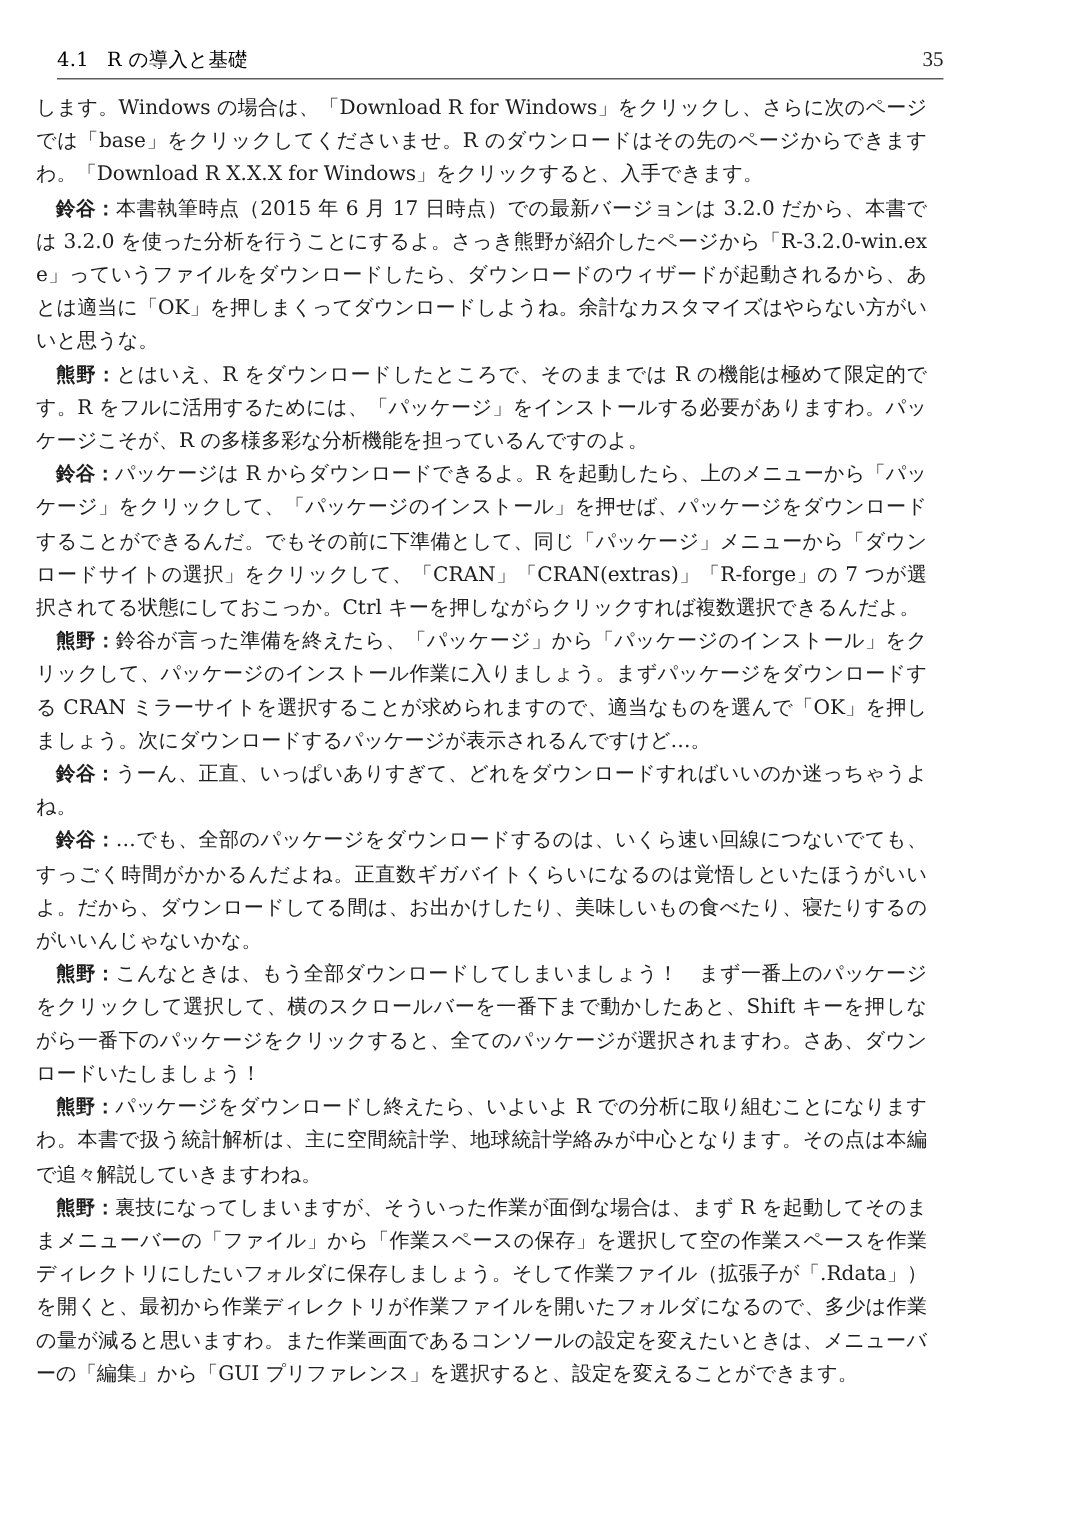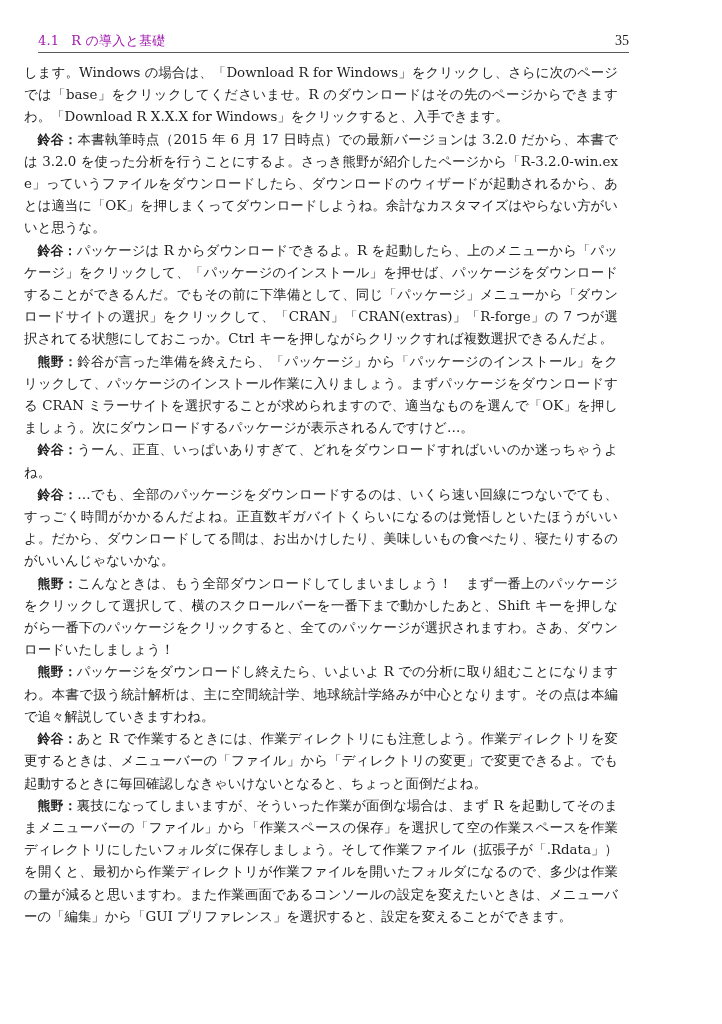--- a/index.html
+++ b/index.html
@@ -22,21 +22,21 @@
       width: 591px;
       height: 22px;
       border-bottom: 1.2px solid #5a5a5a;
       display: flex;
       justify-content: space-between;
       align-items: flex-end;
     }
     .running-head {
       font-size: 13px;
       line-height: 18px;
-      color: #a21caf;
+      color: #000000;
       padding-bottom: 2px;
       letter-spacing: 0.2px;
     }
     .running-head .sec-num {
       margin-right: 12px;
     }
     .page-number {
       font-family: "Liberation Serif", "DejaVu Serif", serif;
       font-weight: normal;
       font-size: 14px;
@@ -79,36 +79,36 @@
 </div>
 
 <div class="body-text">
   <p class="para">
     <span>します。Windows の場合は、「Download R for Windows」をクリックし、さらに次のページでは「base」をクリックしてくださいませ。R のダウンロードはその先のページからできますわ。「Download R X.X.X for Windows」をクリックすると、入手できます。</span>
   </p>
   <p class="para dialog">
     <span class="speaker">鈴谷</span><span class="speaker">：</span><span>本書執筆時点（2015 年 6 月 17 日時点）での最新バージョンは 3.2.0 だから、本書では 3.2.0 を使った分析を行うことにするよ。さっき熊野が紹介したページから「R-3.2.0-win.exe」っていうファイルをダウンロードしたら、ダウンロードのウィザードが起動されるから、あとは適当に「OK」を押しまくってダウンロードしようね。余計なカスタマイズはやらない方がいいと思うな。</span>
   </p>
   <p class="para dialog">
+    <span class="speaker">熊野</span><span class="speaker">：</span><span>とはいえ、R をダウンロードしたところで、そのままでは R の機能は極めて限定的です。R をフルに活用するためには、「パッケージ」をインストールする必要がありますわ。パッケージこそが、R の多様多彩な分析機能を担っているんですのよ。</span>
+  </p>
+  <p class="para dialog">
     <span class="speaker">鈴谷</span><span class="speaker">：</span><span>パッケージは R からダウンロードできるよ。R を起動したら、上のメニューから「パッケージ」をクリックして、「パッケージのインストール」を押せば、パッケージをダウンロードすることができるんだ。でもその前に下準備として、同じ「パッケージ」メニューから「ダウンロードサイトの選択」をクリックして、「CRAN」「CRAN(extras)」「R-forge」の 7 つが選択されてる状態にしておこっか。Ctrl キーを押しながらクリックすれば複数選択できるんだよ。</span>
   </p>
   <p class="para dialog">
     <span class="speaker">熊野</span><span class="speaker">：</span><span>鈴谷が言った準備を終えたら、「パッケージ」から「パッケージのインストール」をクリックして、パッケージのインストール作業に入りましょう。まずパッケージをダウンロードする CRAN ミラーサイトを選択することが求められますので、適当なものを選んで「OK」を押しましょう。次にダウンロードするパッケージが表示されるんですけど…。</span>
   </p>
   <p class="para dialog">
     <span class="speaker">鈴谷</span><span class="speaker">：</span><span>うーん、正直、いっぱいありすぎて、どれをダウンロードすればいいのか迷っちゃうよね。</span>
   </p>
   <p class="para dialog">
     <span class="speaker">鈴谷</span><span class="speaker">：</span><span>…でも、全部のパッケージをダウンロードするのは、いくら速い回線につないでても、すっごく時間がかかるんだよね。正直数ギガバイトくらいになるのは覚悟しといたほうがいいよ。だから、ダウンロードしてる間は、お出かけしたり、美味しいもの食べたり、寝たりするのがいいんじゃないかな。</span>
   </p>
   <p class="para dialog">
     <span class="speaker">熊野</span><span class="speaker">：</span><span>こんなときは、もう全部ダウンロードしてしまいましょう！　まず一番上のパッケージをクリックして選択して、横のスクロールバーを一番下まで動かしたあと、Shift キーを押しながら一番下のパッケージをクリックすると、全てのパッケージが選択されますわ。さあ、ダウンロードいたしましょう！</span>
   </p>
   <p class="para dialog">
     <span class="speaker">熊野</span><span class="speaker">：</span><span>パッケージをダウンロードし終えたら、いよいよ R での分析に取り組むことになりますわ。本書で扱う統計解析は、主に空間統計学、地球統計学絡みが中心となります。その点は本編で追々解説していきますわね。</span>
   </p>
   <p class="para dialog">
-    <span class="speaker">鈴谷</span><span class="speaker">：</span><span>あと R で作業するときには、作業ディレクトリにも注意しよう。作業ディレクトリを変更するときは、メニューバーの「ファイル」から「ディレクトリの変更」で変更できるよ。でも起動するときに毎回確認しなきゃいけないとなると、ちょっと面倒だよね。</span>
-  </p>
-  <p class="para dialog">
     <span class="speaker">熊野</span><span class="speaker">：</span><span>裏技になってしまいますが、そういった作業が面倒な場合は、まず R を起動してそのままメニューバーの「ファイル」から「作業スペースの保存」を選択して空の作業スペースを作業ディレクトリにしたいフォルダに保存しましょう。そして作業ファイル（拡張子が「.Rdata」）を開くと、最初から作業ディレクトリが作業ファイルを開いたフォルダになるので、多少は作業の量が減ると思いますわ。また作業画面であるコンソールの設定を変えたいときは、メニューバーの「編集」から「GUI プリファレンス」を選択すると、設定を変えることができます。</span>
   </p>
 </div>
 
 </body></html>

